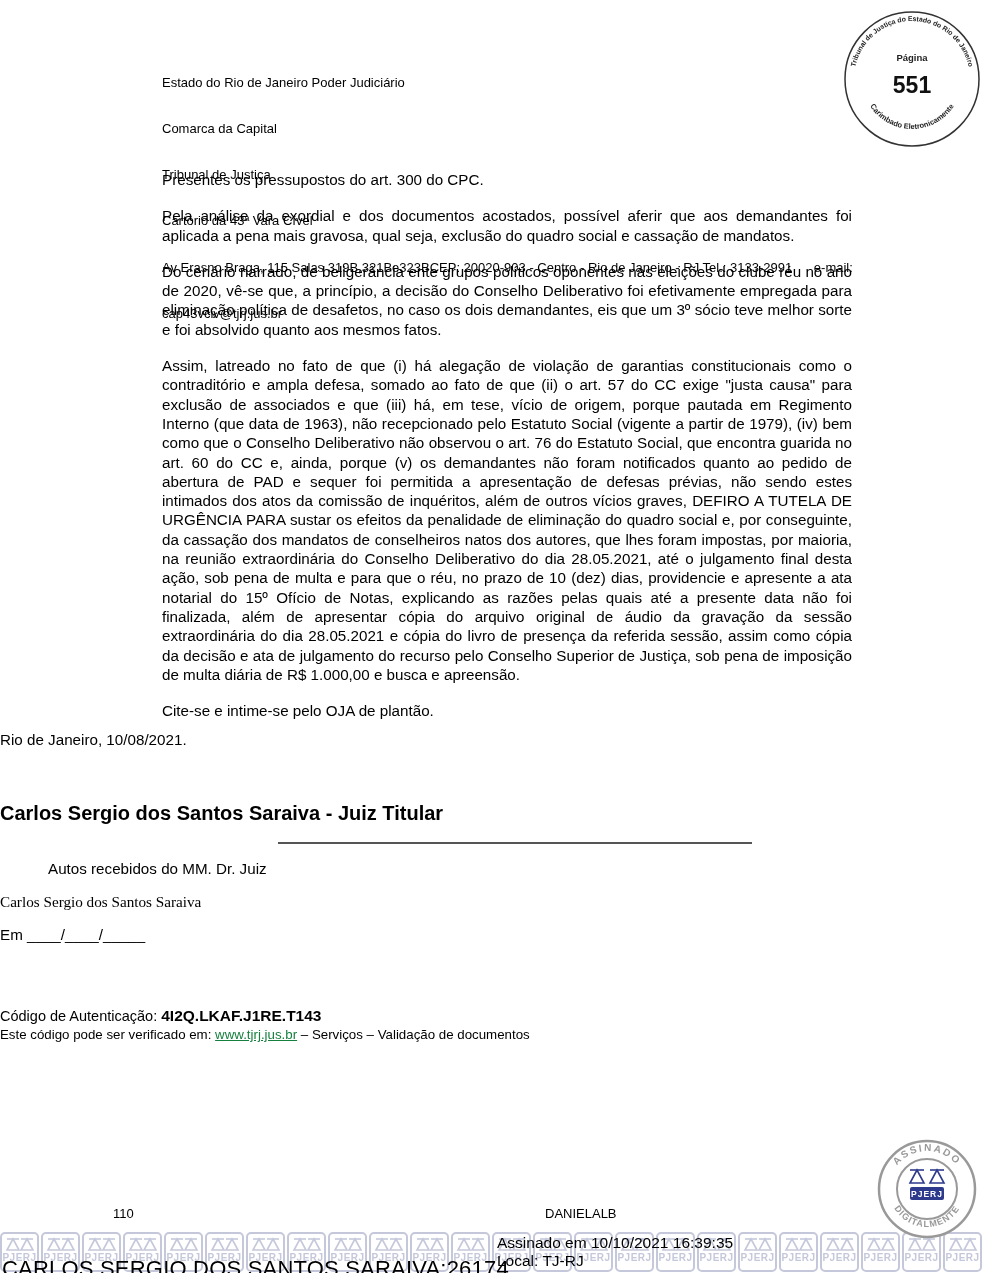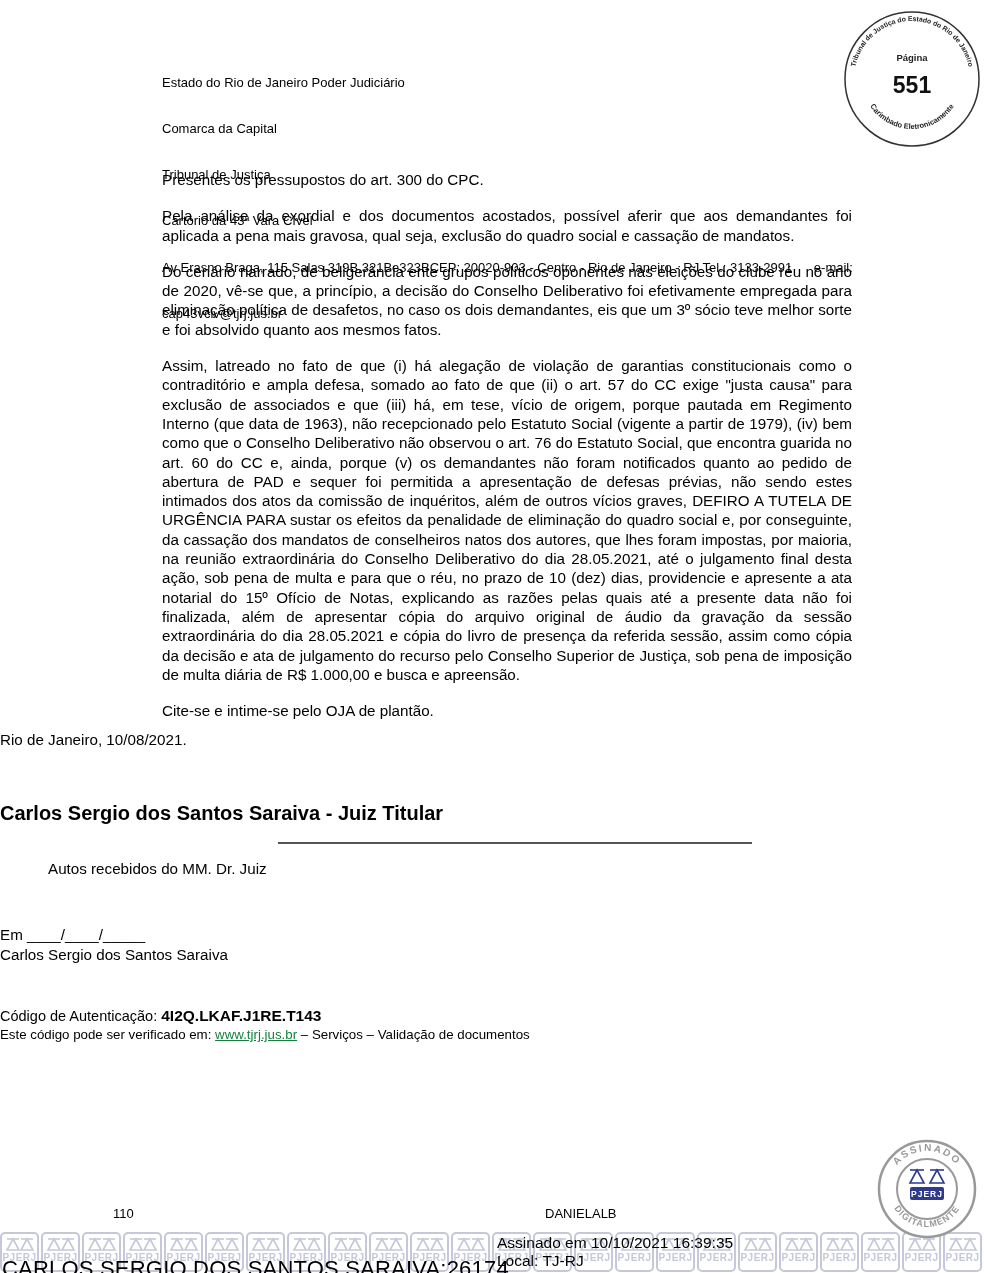--- a/index.html
+++ b/index.html
@@ -23,21 +23,21 @@
               font-size:15.2px; line-height:19.3px; text-align:justify; }
   .doc-body p { margin:0 10px 17px 0; }
 
   
   .cline { position:absolute; left:0; width:100%; text-align:left; font-size:15.2px; }
   .date-line   { top:731px; }
   .judge-title { top:758px; font-weight:bold; font-size:20px;margin-top:44px; }
   .sig-divider { position:absolute; left:278px; top:842px; width:474px;
                  border-top:2px solid #555; }
   .autos-line  { top:860px;margin-left:48px; }
-  .judge2-line { top:946px; }
+  .judge2-line { top:893px;font-family:Liberation Serif, serif; }
   .em-line     { top:926px; }
 
   
   .auth1 { top:1007px; font-size:14.5px; }
   .auth1 b { font-size:15.5px; }
   .auth2 { top:1027px; font-size:13.3px; }
   .auth2 a { color:#15803d; text-decoration:underline; }
 
   
   .page-num  { position:absolute; left:113px; top:1206px; font-size:13px; }

